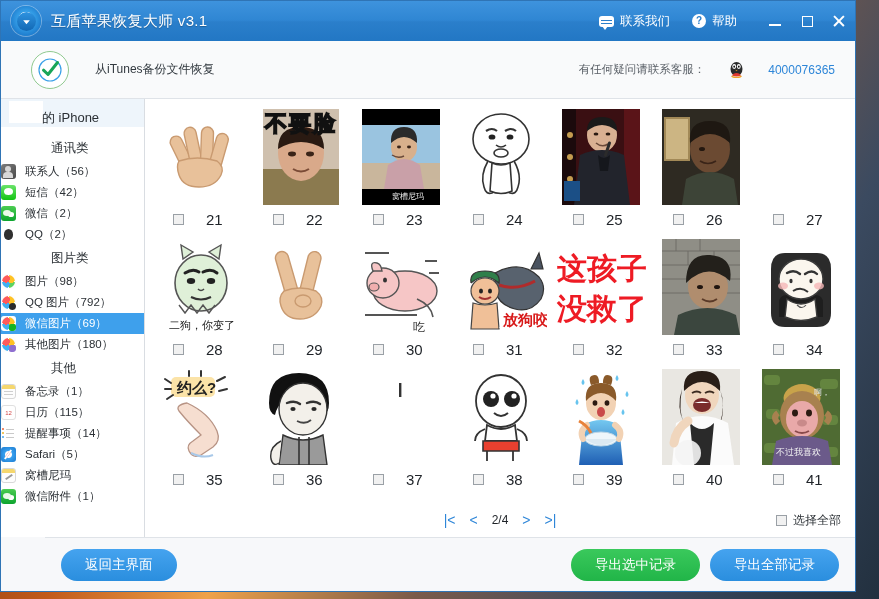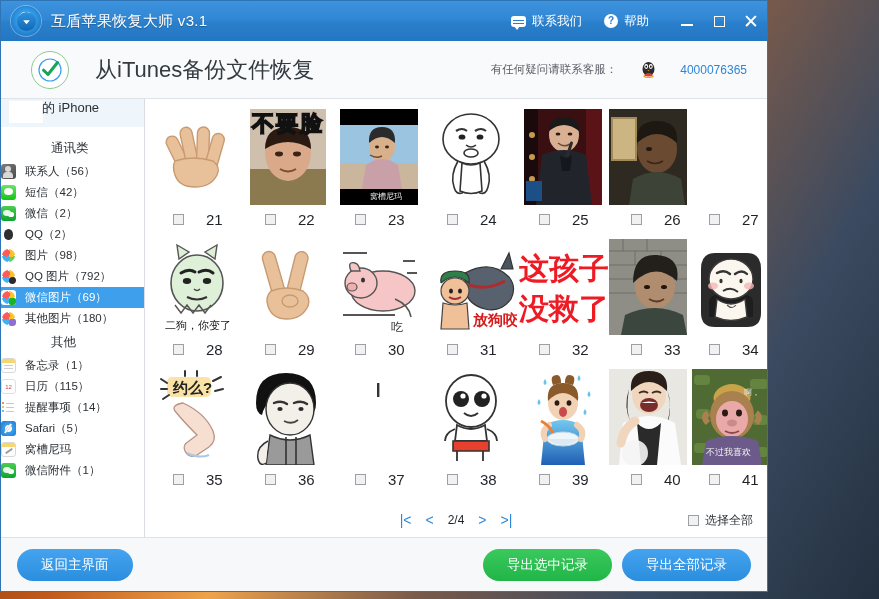--- a/index.html
+++ b/index.html
@@ -10,21 +10,21 @@
     background: #1b1b1b;
   }
   
   .desktop {
     position: absolute; inset: 0;
     background:
       linear-gradient(120deg,#2b1508 0%, #83370f 18%, #c25a1b 32%, #efa24a 45%, #7a5a4a 62%, #3b4a60 80%, #22303f 100%);
   }
   .window {
     position: absolute;
-    left: 0; top: 0; width: 768px; height: 592px;
+    left: 0; top: 0; width: 856px; height: 592px;
     background: #f7f8fa;
     border: 1px solid #2f74b5;
     display: flex; flex-direction: column;
     overflow: hidden;
   }
 
   
   .titlebar {
     height: 40px; flex: 0 0 40px;
     background: linear-gradient(to bottom,#3e93dd 0%, #2f86d3 48%, #2b7fcb 52%, #2277c4 100%);
@@ -84,42 +84,42 @@
   .hdr-badge {
     width: 38px; height: 38px; border-radius: 50%;
     border: 1.5px solid #8fc98f; background: #ffffff;
     display: flex; align-items: center; justify-content: center;
     margin-left: 16px; position: relative;
   }
   .hdr-badge .tick {
     position: absolute; width: 26px; height: 26px;
   }
   .hdr-title {
-    margin-left: 26px; font-size: 22px; color: #333a40;
+    margin-left: 26px; font-size: 12px; color: #333a40;
   }
   .hdr-right {
     margin-left: auto; display: flex; align-items: center; gap: 24px;
     font-size: 11.5px; color: #5b6168; padding-right: 6px;
   }
   .qq-ico {
     width: 15px; height: 17px; position: relative; display: inline-block;
   }
   .qq-num { color: #2e86d8; font-size: 12px; }
 
   
   .body { flex: 1; display: flex; min-height: 0; }
 
   
   .sidebar {
     width: 144px; flex: 0 0 144px; background: #ffffff;
     border-right: 1px solid #d9dde2;
     display: flex; flex-direction: column; overflow: hidden;
   }
   .device-row {
-    height: 28px; background: #eef5fb; display: flex; align-items: flex-start;
+    height: 28px; background: #eef5fb; display: flex; align-items: flex-end;
     font-size: 13px; color: #2b3035; padding-left: 8px; position: relative;
   }
   .device-mask {
     position: absolute; left: 8px; top: 2px; width: 34px; height: 22px; background: #ffffff;
   }
   .device-name { position: relative; margin-left: 33px; }
   .tree { padding-top: 8px; font-size: 12px; }
   .group-title {
     font-size: 12.5px; color: #2b3035; padding: 5px 0 4px 10px; margin-left: 40px;
   }
@@ -216,21 +216,21 @@
   }
   .pg-center { margin: 0 auto; display: flex; align-items: center; gap: 14px; color: #2e86d8; font-size: 13px; }
   .pg-btn { cursor: default; user-select: none; font-size: 14px; }
   .pg-num { color: #1f2328; font-size: 12px; }
   .selall { position: absolute; right: 14px; display: flex; align-items: center; gap: 6px; font-size: 12px; color: #2b3035; }
 
   
   .footer {
     height: 54px; flex: 0 0 54px; background: #f7f8fa;
     border-top: 1px solid #dfe3e8;
-    display: flex; align-items: center; padding: 0 16px; gap: 10px;
+    display: flex; align-items: center; padding: 0 16px; gap: 10px; margin-left: 44px;
   }
   .btn {
     border: none; border-radius: 16px; color: #fff; font-size: 13.5px;
     height: 32px; padding: 0 24px; cursor: default;
     font-family: inherit;
   }
   .btn-blue { background: linear-gradient(to bottom,#45a3ef,#2a8ede); }
   .btn-green { background: linear-gradient(to bottom,#3ac95c,#21b548); }
   .spacer { flex: 1; }
 </style>
@@ -323,20 +323,21 @@
         </div>
         <div class="item">
           <span class="ico ico-wechat"></span>
           <span class="lbl">微信（2）</span>
         </div>
         <div class="item">
           <span class="ico ico-qq"></span>
           <span class="lbl">QQ（2）</span>
         </div>
 
+        <div class="group-title">图片类</div>
         <div class="item">
           <span class="ico ico-photo"></span>
           <span class="lbl">图片（98）</span>
         </div>
         <div class="item">
           <span class="ico ico-photo ico-photo-qq"></span>
           <span class="lbl">QQ 图片（792）</span>
         </div>
         <div class="item sel">
           <span class="ico ico-photo ico-photo-wechat"></span>

